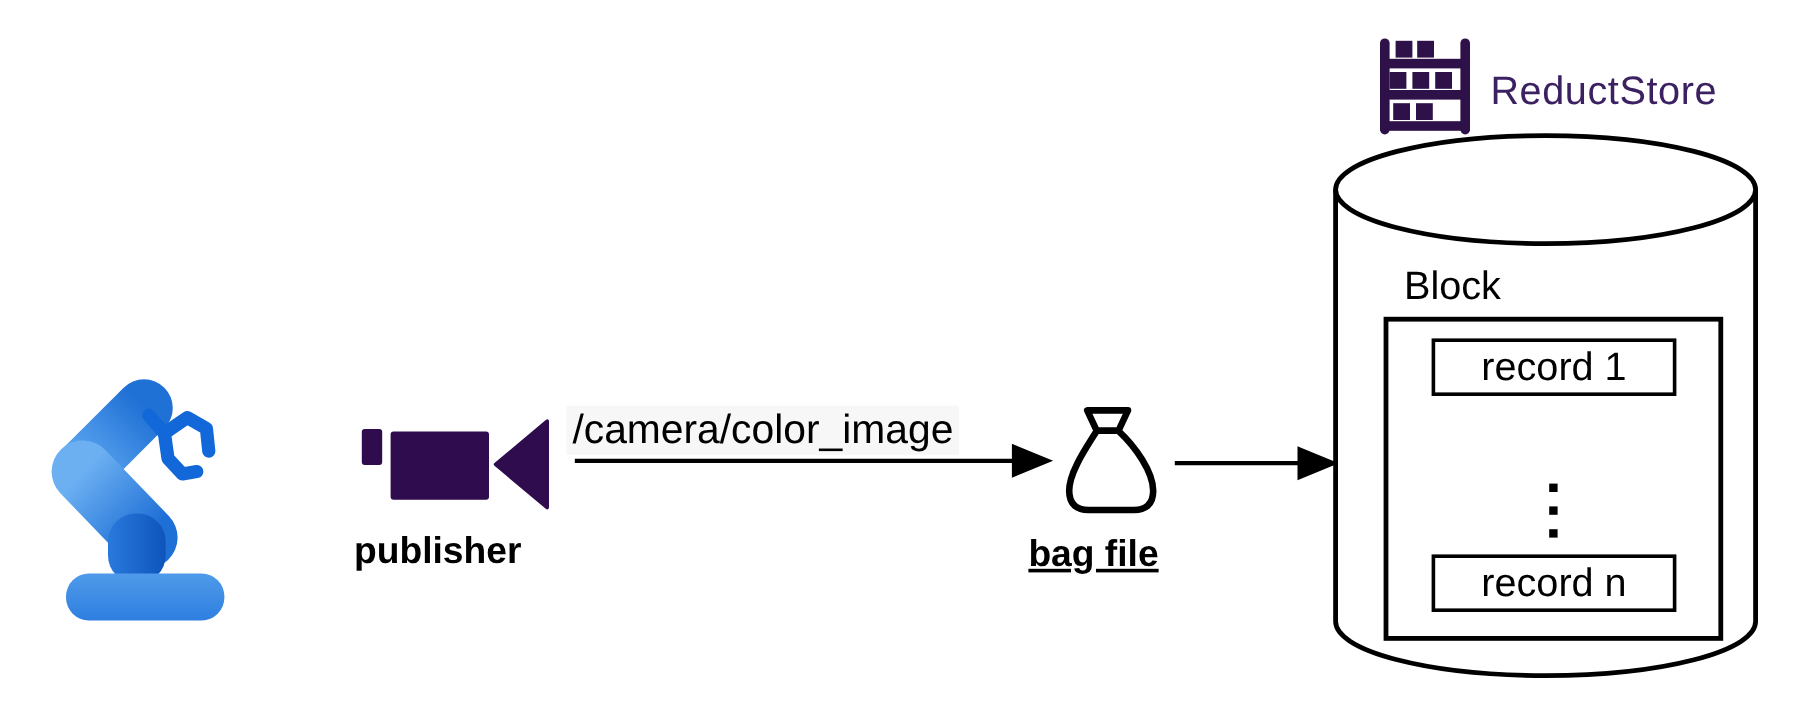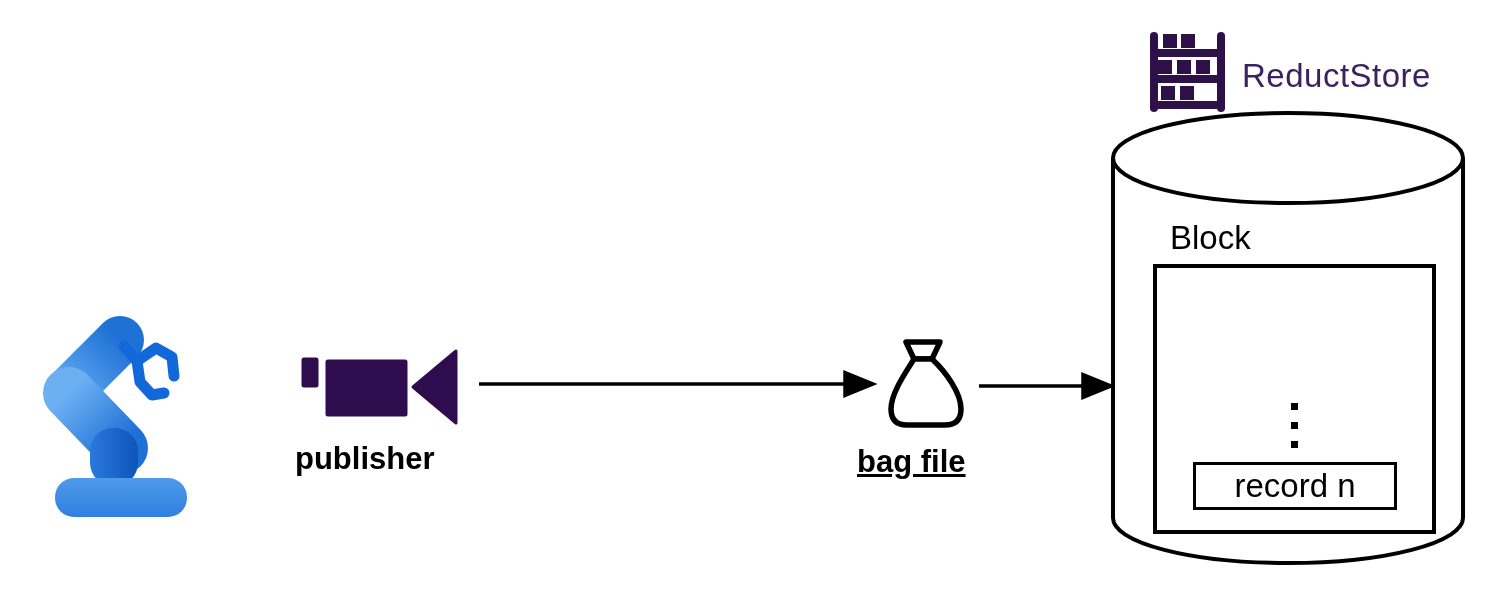--- a/index.html
+++ b/index.html
@@ -85,20 +85,21 @@
 
   <svg class="abs" style="left:300px;top:348px;" width="160" height="80" viewBox="0 0 160 80" aria-hidden="true">
     <g fill="#2e0c4e" stroke="#2e0c4e" stroke-width="3" stroke-linejoin="round">
       <rect x="3" y="11" width="14" height="27" rx="1"></rect>
       <rect x="27" y="13" width="79" height="54" rx="1"></rect>
       <path d="M 113 39 L 156 3 L 156 75 Z"></path>
     </g>
   </svg>
   <div class="abs label label-bold" style="left:295px;top:441px;width:142px;">publisher</div>
 
+  <div class="abs topic-label" style="left:472px;top:338px;">/camera/color_image</div>
 
   <svg class="abs" style="left:0;top:0;pointer-events:none;" width="1494" height="603" viewBox="0 0 1494 603" aria-hidden="true">
     <g stroke="#000" stroke-width="3.5" fill="#000">
       <line x1="479" y1="384" x2="845" y2="384"></line>
       <polygon points="845,372.5 873,384 845,395.5"></polygon>
       <line x1="979" y1="386" x2="1083" y2="386"></line>
       <polygon points="1083,374.5 1111,386 1083,397.5"></polygon>
     </g>
   </svg>
 
@@ -129,20 +130,21 @@
   <div class="abs brand-text" style="left:1242px;top:57px;">ReductStore</div>
 
   <svg class="abs" style="left:1105px;top:105px;" width="370" height="470" viewBox="0 0 370 470" aria-hidden="true">
     <path d="M 8 53 L 8 413 A 175 45 0 0 0 358 413 L 358 53" fill="#fff" stroke="#000" stroke-width="4"></path>
     <ellipse cx="183" cy="53" rx="175" ry="45" fill="#fff" stroke="#000" stroke-width="4"></ellipse>
   </svg>
 
   <div class="abs block-title" style="left:1170px;top:219px;">Block</div>
   <div class="abs block-rect" style="left:1153px;top:264px;width:283px;height:270px;"></div>
 
+  <div class="record-box" style="top:282px;">record 1</div>
   <div class="abs dots" style="left:1291px;top:403px;">
     <div class="dot"></div>
       <div class="dot"></div>
       <div class="dot"></div>
   </div>
   <div class="record-box" style="top:462px;">record n</div>
 
 </div>
 
 </body></html>

